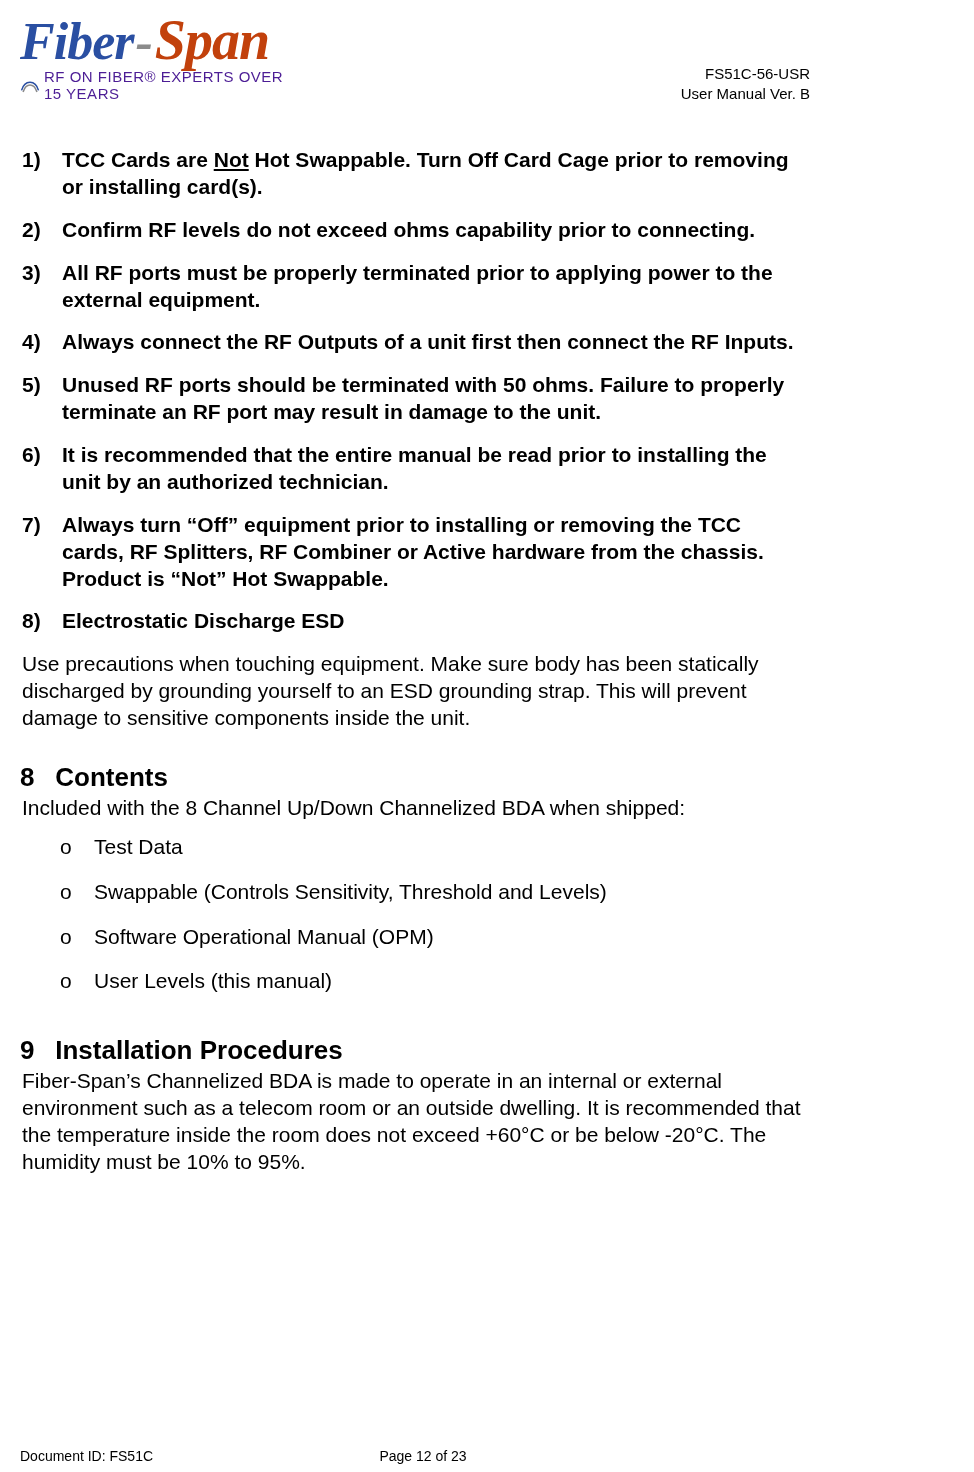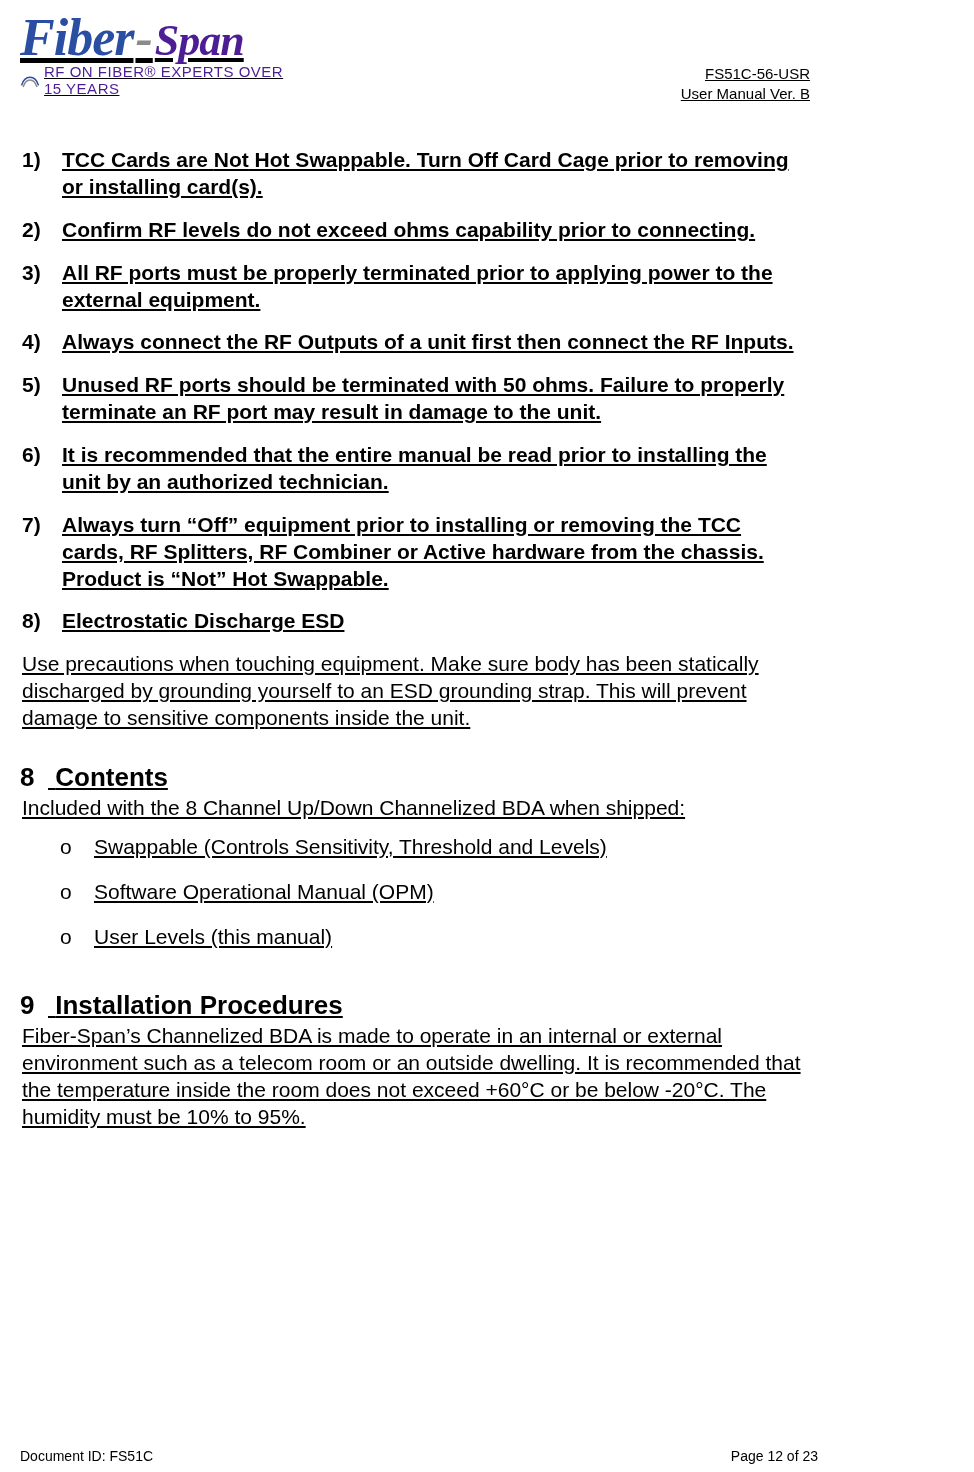--- a/index.html
+++ b/index.html
@@ -8,21 +8,20 @@
     background: #fff;
     color: #000;
     font-family: Arial, Helvetica, sans-serif;
   }
   .page {
     width: 838px;
     min-height: 1472px;
     box-sizing: border-box;
     padding: 8px 28px 8px 20px;
     position: relative;
-    text-decoration: underline;
   }
   .header-row {
     display: flex;
     justify-content: space-between;
     align-items: flex-start;
   }
   .logo-block {
     width: 270px;
   }
   .logo-top {
@@ -42,22 +41,22 @@
     font-weight: 700;
     font-style: italic;
     font-size: 52px;
     color: #8b8b8b;
     margin: 0 2px;
   }
   .logo-span {
     font-family: "Times New Roman", serif;
     font-weight: 700;
     font-style: italic;
-    font-size: 44px;
-    color: #4c1d95;
+    font-size: 56px;
+    color: #c2410c;
     letter-spacing: -1px;
   }
   .logo-tag-row {
     display: flex;
     align-items: center;
     margin-top: -4px;
   }
   .logo-swoosh {
     width: 26px;
     height: 26px;
@@ -146,21 +145,21 @@
     right: 20px;
     bottom: 8px;
     display: flex;
     justify-content: space-between;
     font-size: 14px;
   }
   .footer-center {
     position: absolute;
     left: 8px;
     right: 0;
-    text-align: right;
+    text-align: center;
   }
   .spacer-sm { height: 22px; }
   .spacer-md { height: 30px; }
 </style>
 </head>
 <body>
 
 <div class="page">
 
   <div class="header-row">
@@ -204,20 +203,21 @@
 
   <div class="spacer-md"></div>
 
   <div class="section-title">
     <span class="num">8</span>
     <span>Contents</span>
   </div>
   <div class="contents-intro">Included with the 8 Channel Up/Down Channelized BDA when shipped:</div>
 
   <ul class="ohs">
+    <li>Test Data</li>
     <li>Swappable (Controls Sensitivity, Threshold and Levels)</li>
     <li>Software Operational  Manual (OPM)</li>
     <li>User Levels (this manual)</li>
   </ul>
 
   <div class="spacer-sm"></div>
 
   <div class="section-title">
     <span class="num">9</span>
     <span>Installation Procedures</span>

